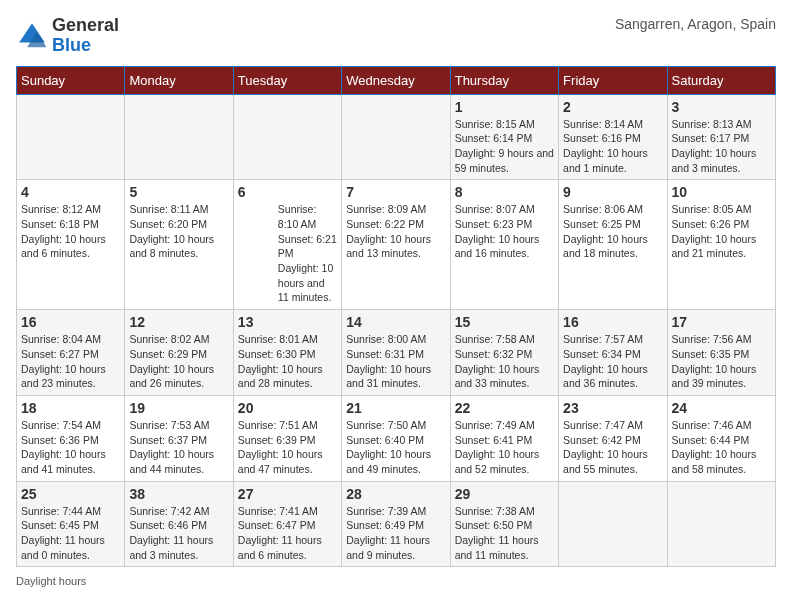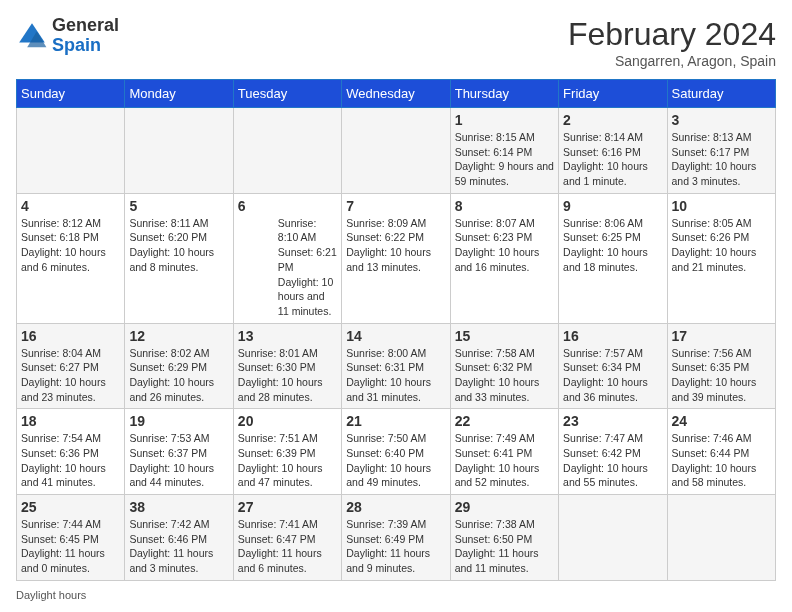--- a/index.html
+++ b/index.html
@@ -44,21 +44,21 @@
     .location {
       font-size: 14px;
       color: #555;
     }
     table {
       width: 100%;
       border-collapse: collapse;
       font-size: 11px;
     }
     thead tr th {
-      background-color: #1d4ed8;
+      background-color: #7f1d1d;
       color: #fff;
       padding: 6px 4px;
       text-align: left;
       font-size: 13px;
       font-weight: normal;
       border: 1px solid #2176c7;
     }
     tbody tr td {
       border: 1px solid #ccc;
       vertical-align: top;
@@ -94,25 +94,24 @@
 <body>
 
 <div class="header-area">
   <div class="logo">
     <svg class="logo-icon" viewBox="0 0 40 40" xmlns="http://www.w3.org/2000/svg">
       <polygon points="20,4 36,28 4,28" fill="#2176c7"></polygon>
       <polygon points="26,14 38,34 14,34" fill="#1a5fa0" opacity="0.7"></polygon>
     </svg>
     <div class="logo-text">
       <span class="general">General</span><br>
-      <span class="blue">Spain</span>
+      <span class="blue">Blue</span>
     </div>
   </div>
   <div class="title-area">
-    <div class="month-year">February 2024</div>
     <div class="location">Sangarren, Aragon, Spain</div>
   </div>
 </div>
 
 <table>
   <thead>
     <tr id="header-row">
         <th>Sunday</th>
         <th>Monday</th>
         <th>Tuesday</th>

